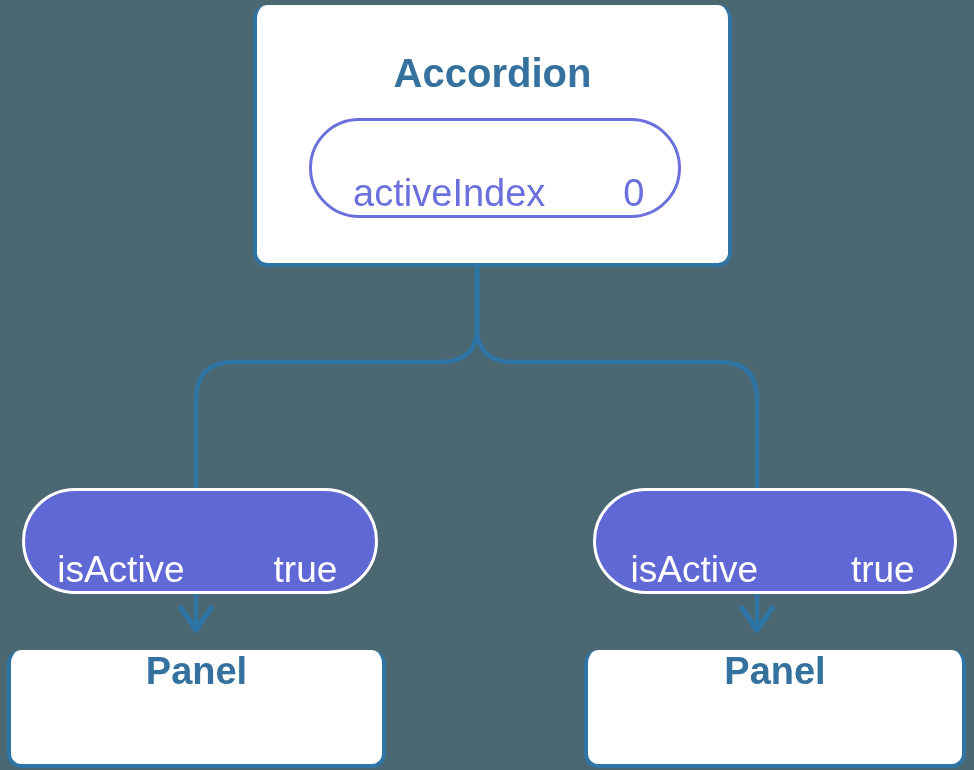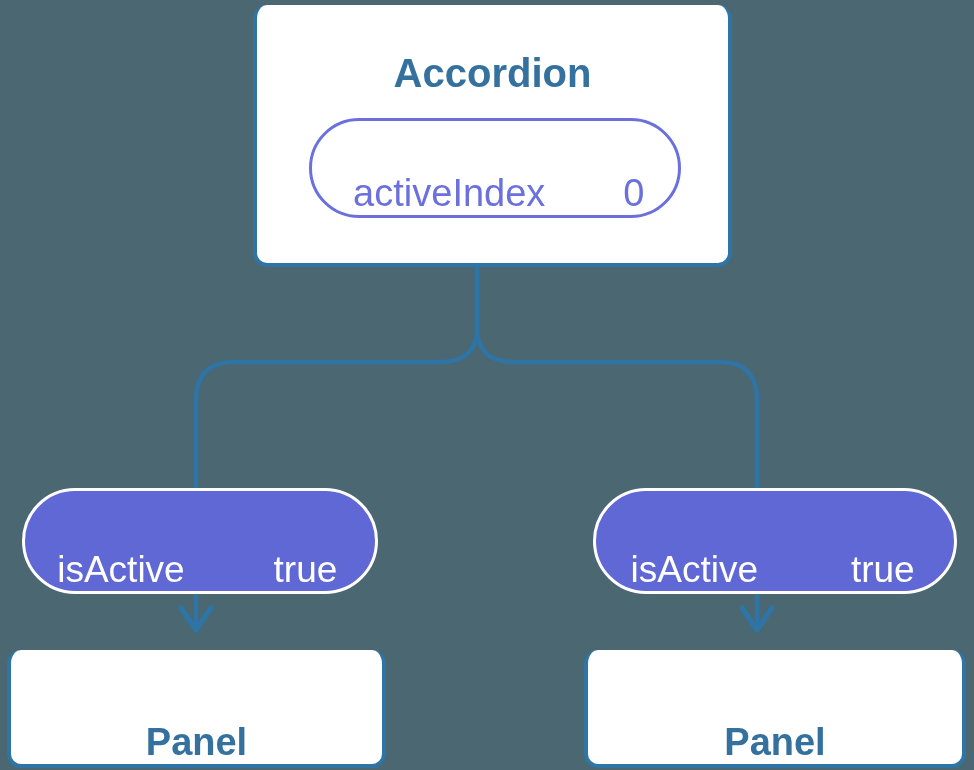--- a/index.html
+++ b/index.html
@@ -93,21 +93,21 @@
     background: #ffffff;
     flex: none;
   }
   .prop-pill .seg-name { flex: 1.38; }
   .prop-pill .seg-value { flex: 1; margin-left: 16px; }
   .pill-left  { left: 22px;  width: 356px; }
   .pill-right { left: 593px; width: 364px; }
   
   .card-panel {
     display: flex;
-    align-items: flex-end;
+    align-items: flex-start;
     justify-content: center;
     top: 650px;
     height: 118px;
     font-size: 38px;
     font-weight: 600;
     color: #35719E;
   }
   .panel-left  { left: 7px;   width: 379px; }
   .panel-right { left: 584px; width: 382px; }
 </style>

